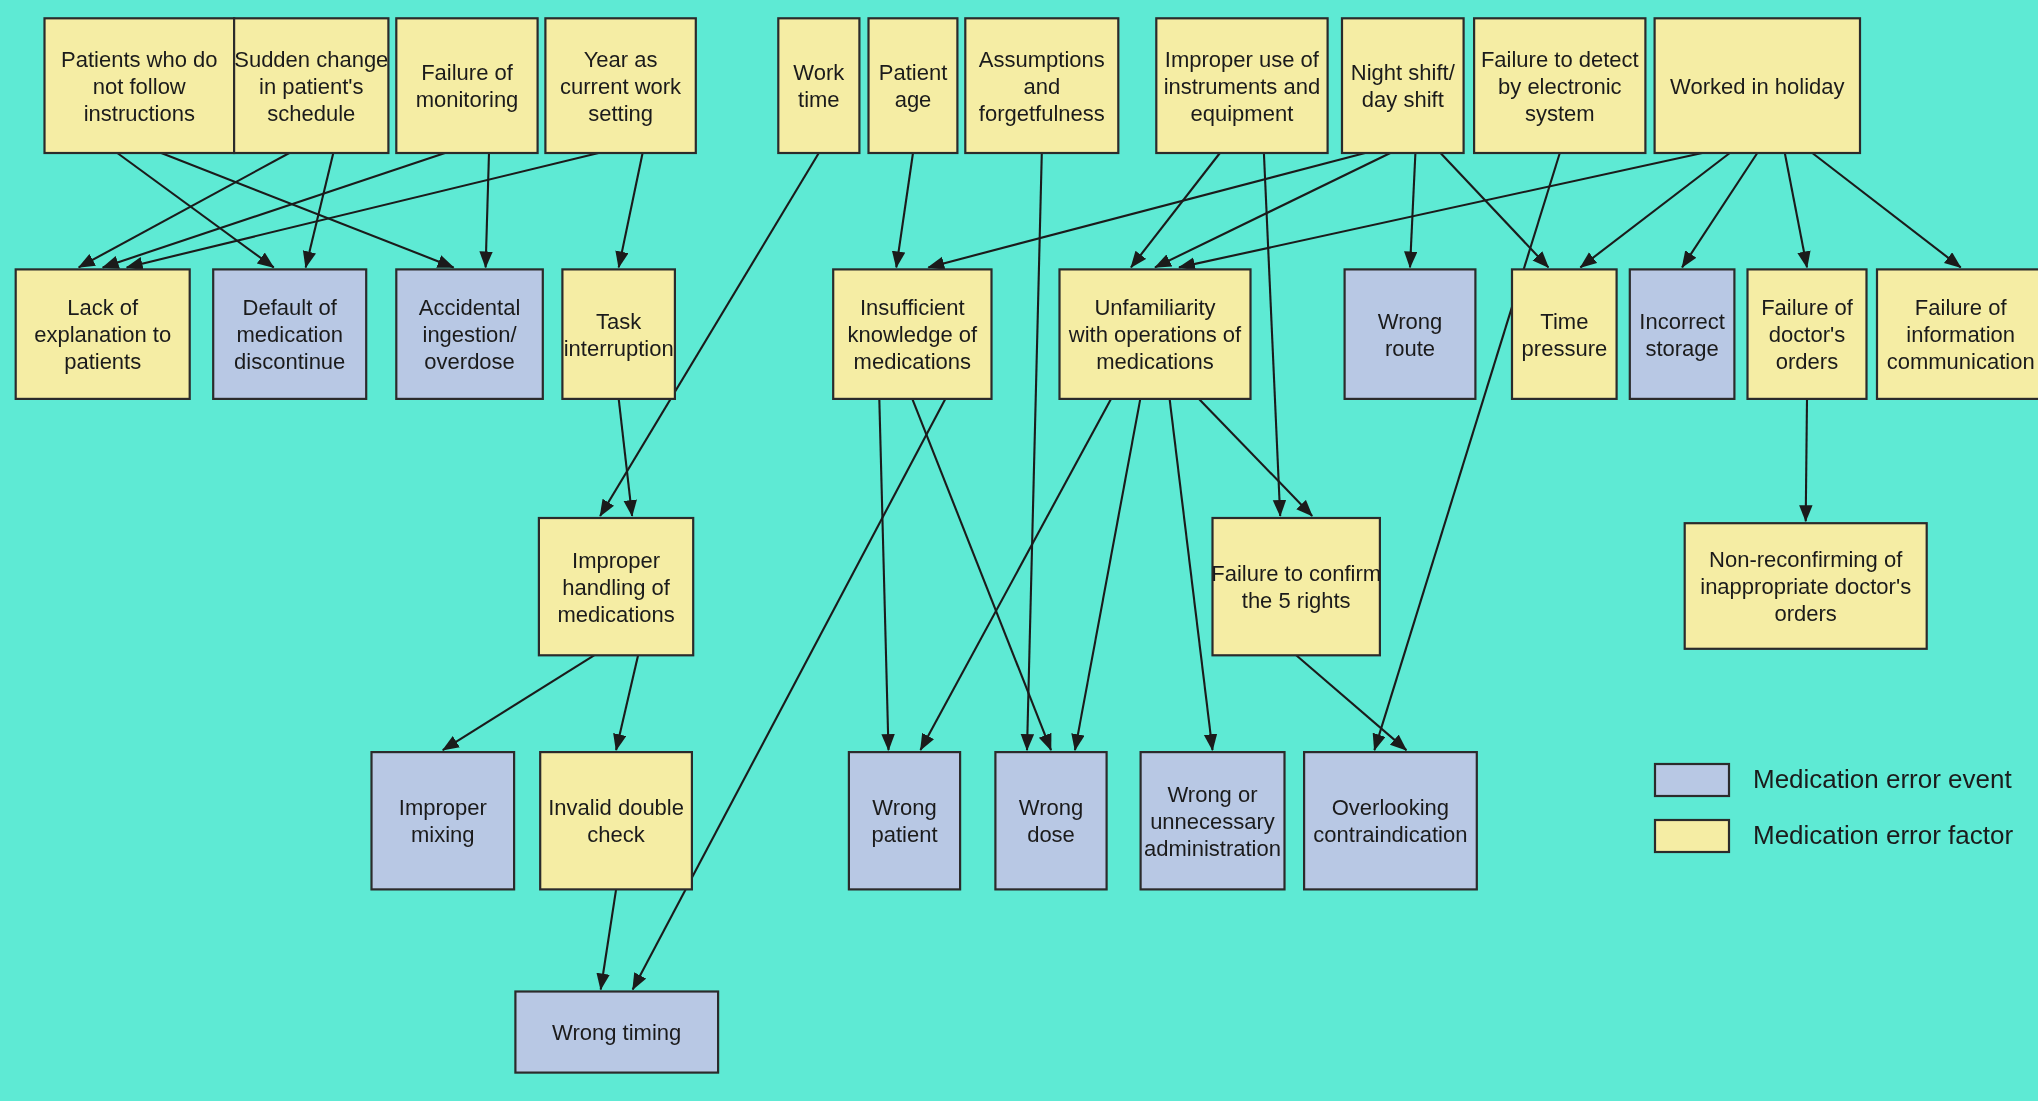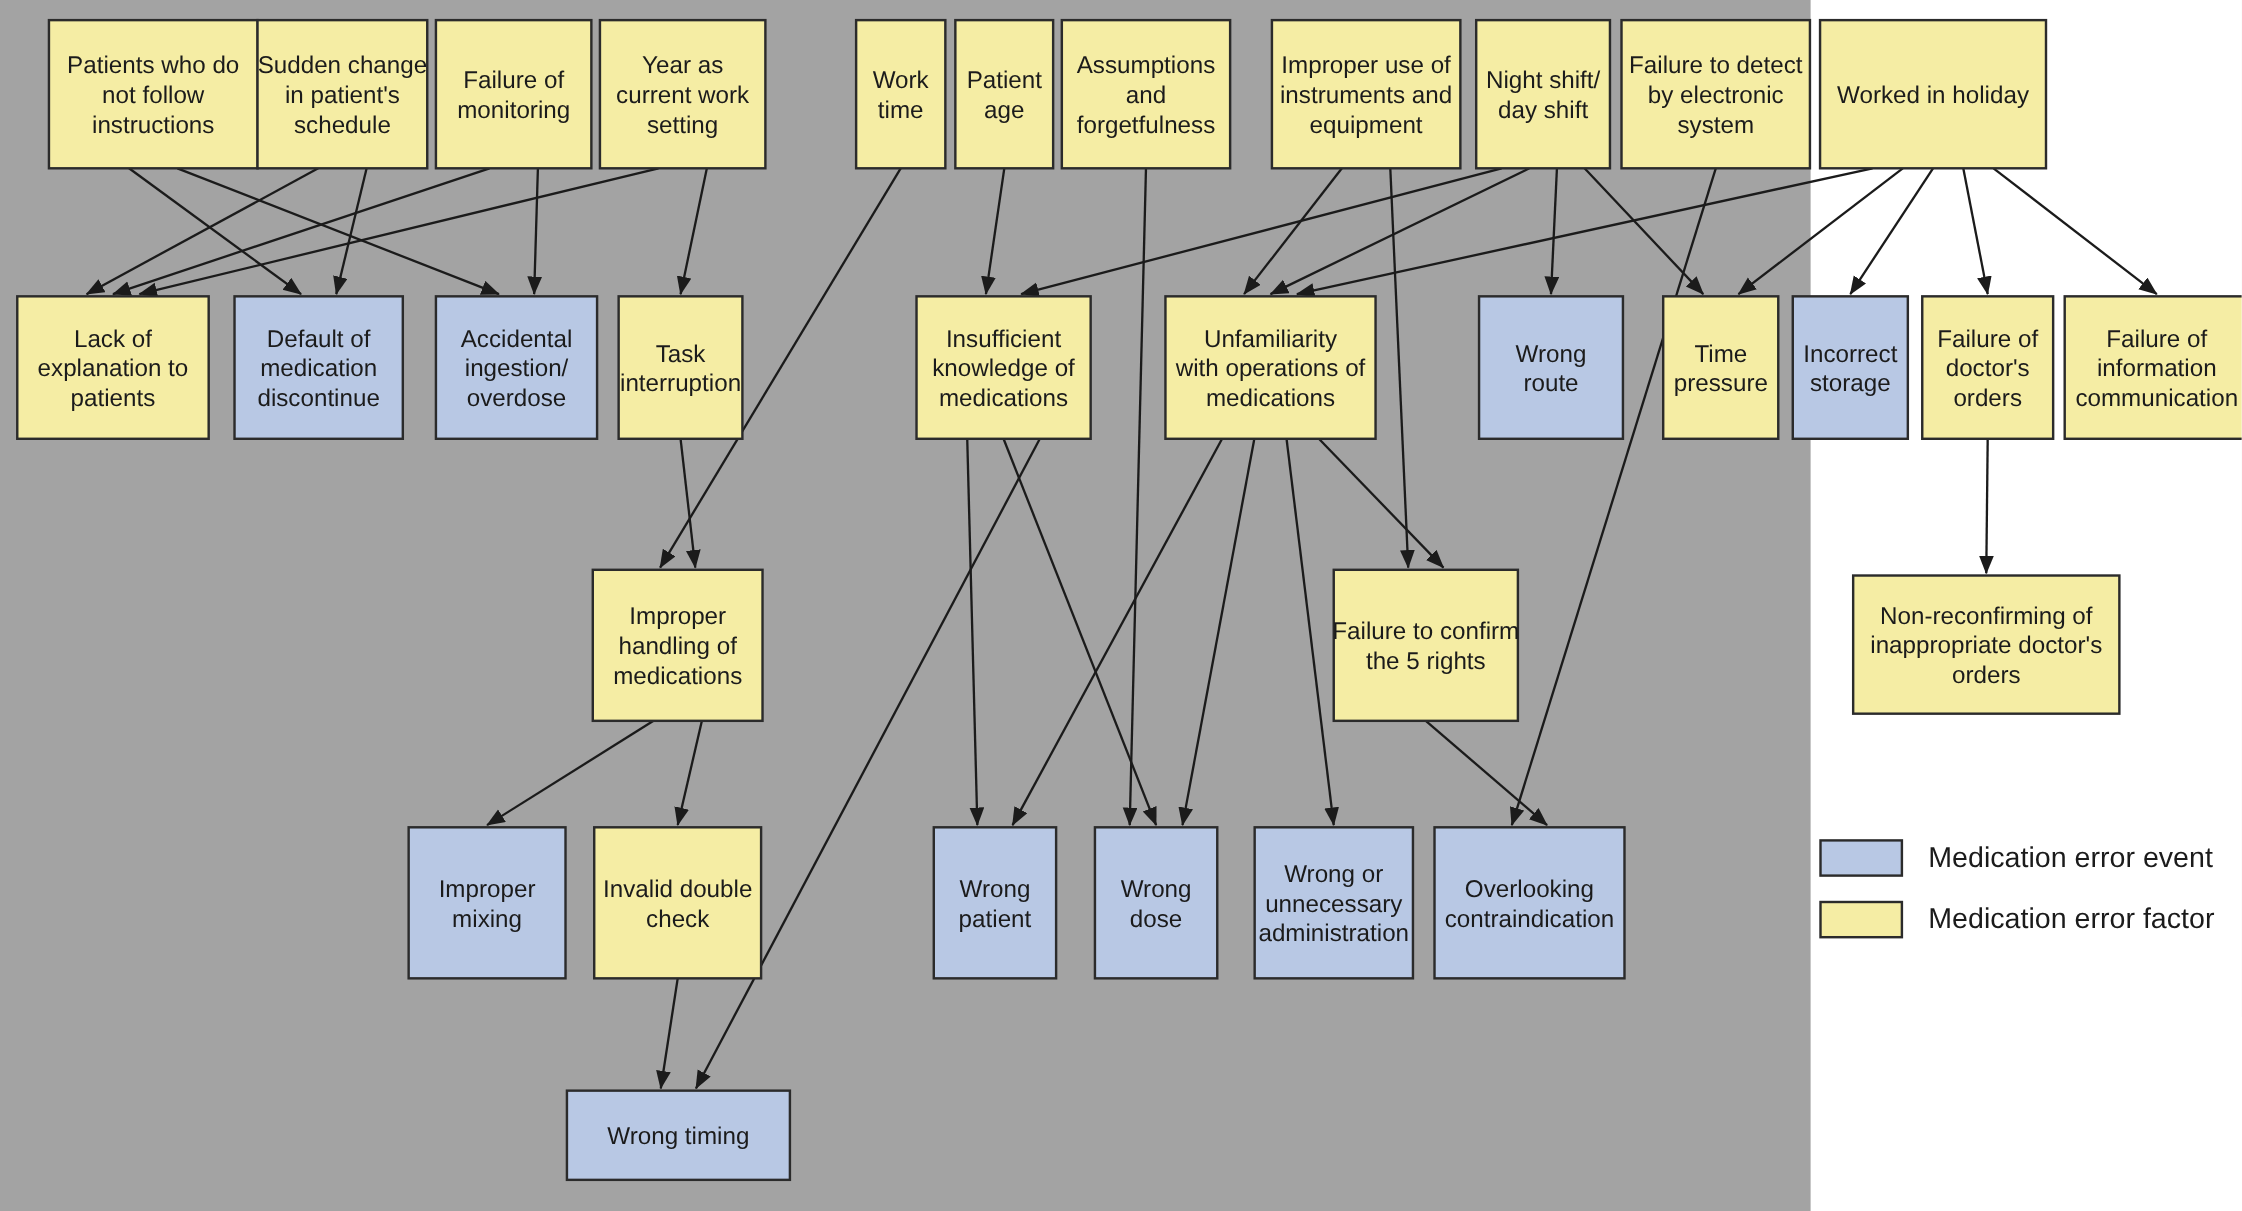--- a/index.html
+++ b/index.html
@@ -1,18 +1,18 @@
 <!DOCTYPE html>
 <html><head>
 <meta charset="utf-8">
 <style>
   html,body{margin:0;padding:0;background:#ffffff;}
   body{width:2038px;height:1101px;overflow:hidden;
        font-family:"Liberation Sans", sans-serif;}
-  #stage{position:relative;width:1646px;height:1101px;background:#a3a3a3;}
+  #stage{position:relative;width:2038px;height:1101px;background:#5eead4;}
   svg#diagram{position:absolute;inset:0;width:2038px;height:1101px;}
   .node rect{stroke:#2b2b2b;stroke-width:2.2;}
   .node text{font-family:"Liberation Sans", sans-serif;
              font-size:22px;fill:#1b1b1b;text-anchor:middle;}
   .edge{stroke:#1b1b1b;stroke-width:2.1;fill:none;}
   .legend text{font-family:"Liberation Sans", sans-serif;font-size:26px;fill:#1b1b1b;}
   .legend rect{stroke:#2b2b2b;stroke-width:2.2;}
 </style>
 </head>
 <body>

